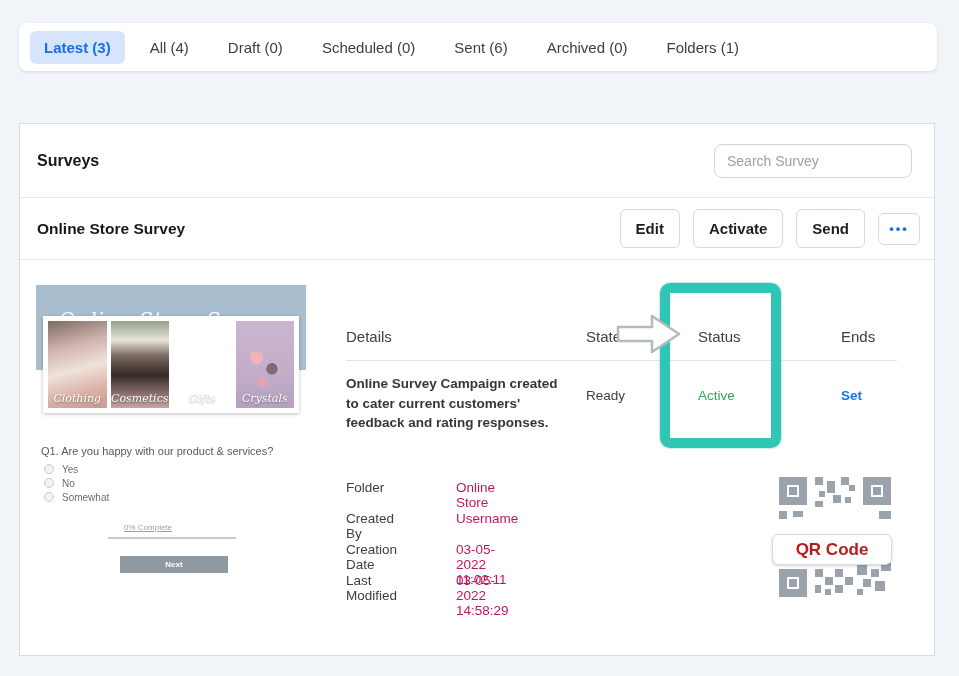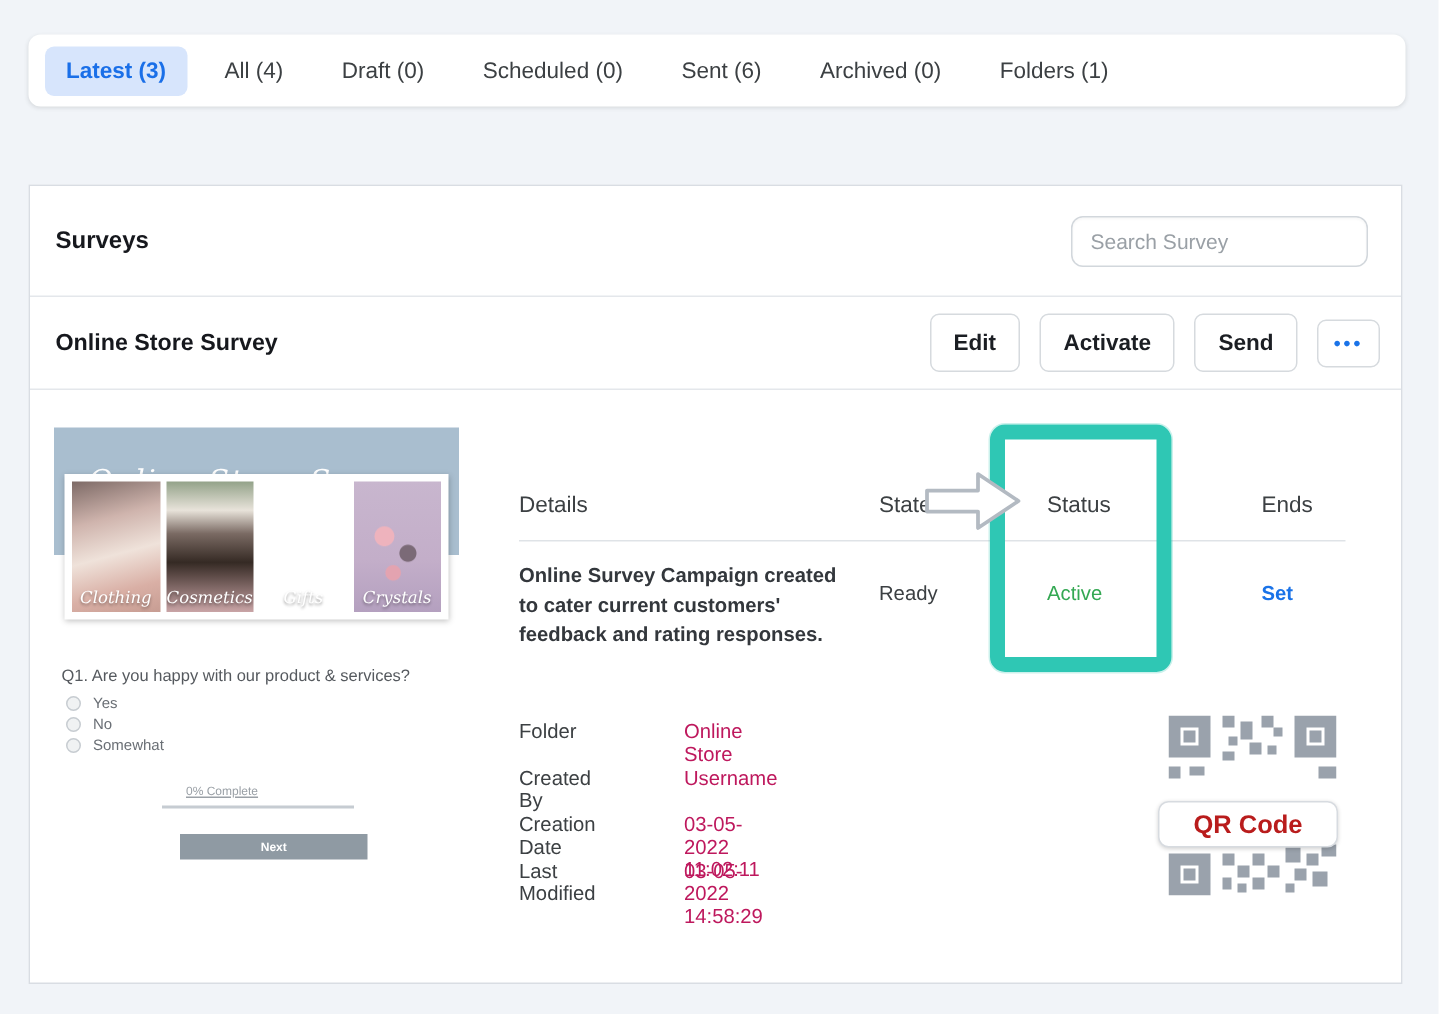--- a/index.html
+++ b/index.html
@@ -109,21 +109,21 @@
   .radio-row { display:flex; gap:8px; }
   .radio-dot {
     width:10px; height:10px; border-radius:50%;
     background:#f0f2f3; border:1px solid #c7ccd1;
   }
   .radio-label { font-size:10px; color:#6a6f75; }
 
   .progress-text { left:104px; top:263px; font-size:8px; color:#9aa0a6;text-decoration:underline; }
   .progress-line { left:88px; top:277px; width:128px; height:2px; background:#c6ccd2; }
   .next-btn {
-    left:100px; top:296px; width:125px; height:17px;
+    left:100px; top:296px; width:108px; height:17px;
     background:#8f9aa3; border:none; color:#fff;
     font-size:8px; font-weight:bold; cursor:pointer;
     font-family:"Liberation Sans", sans-serif;
   }
   .preview-link {
     left:0; top:345px; width:302px; text-align:center;
     color:#1a73e8; font-size:16px; font-weight:bold; cursor:pointer;
   }
 
   

